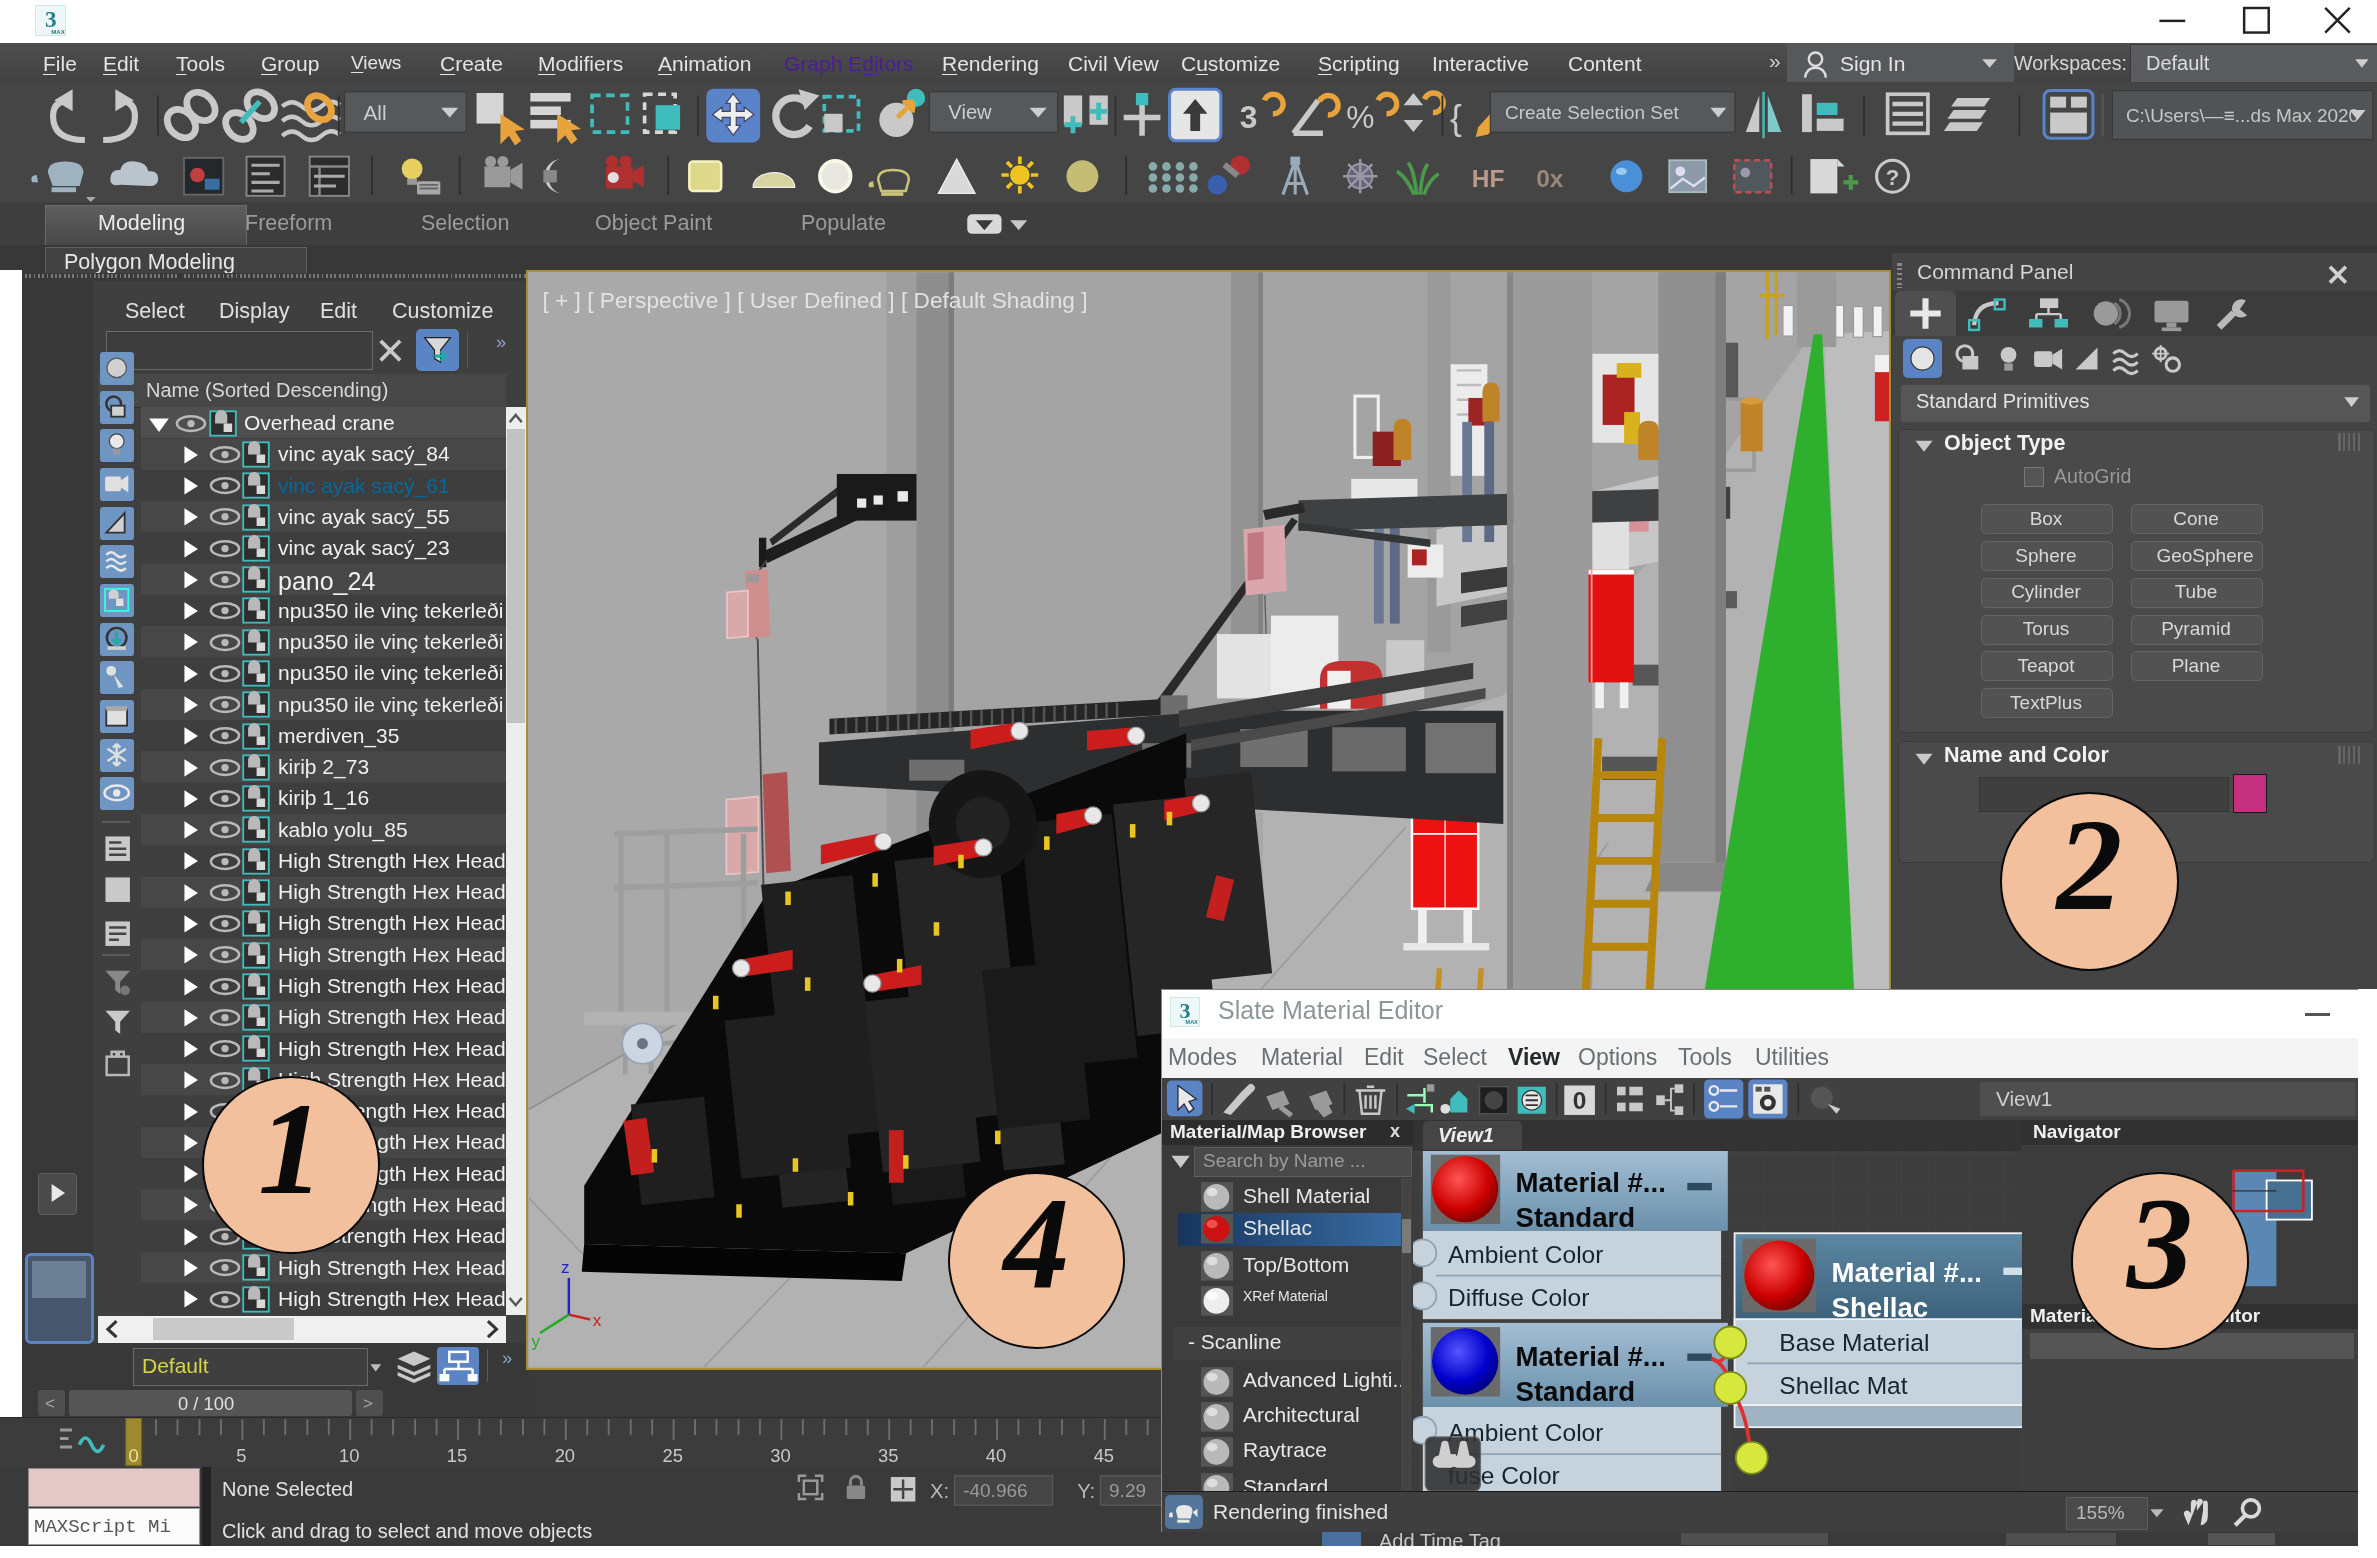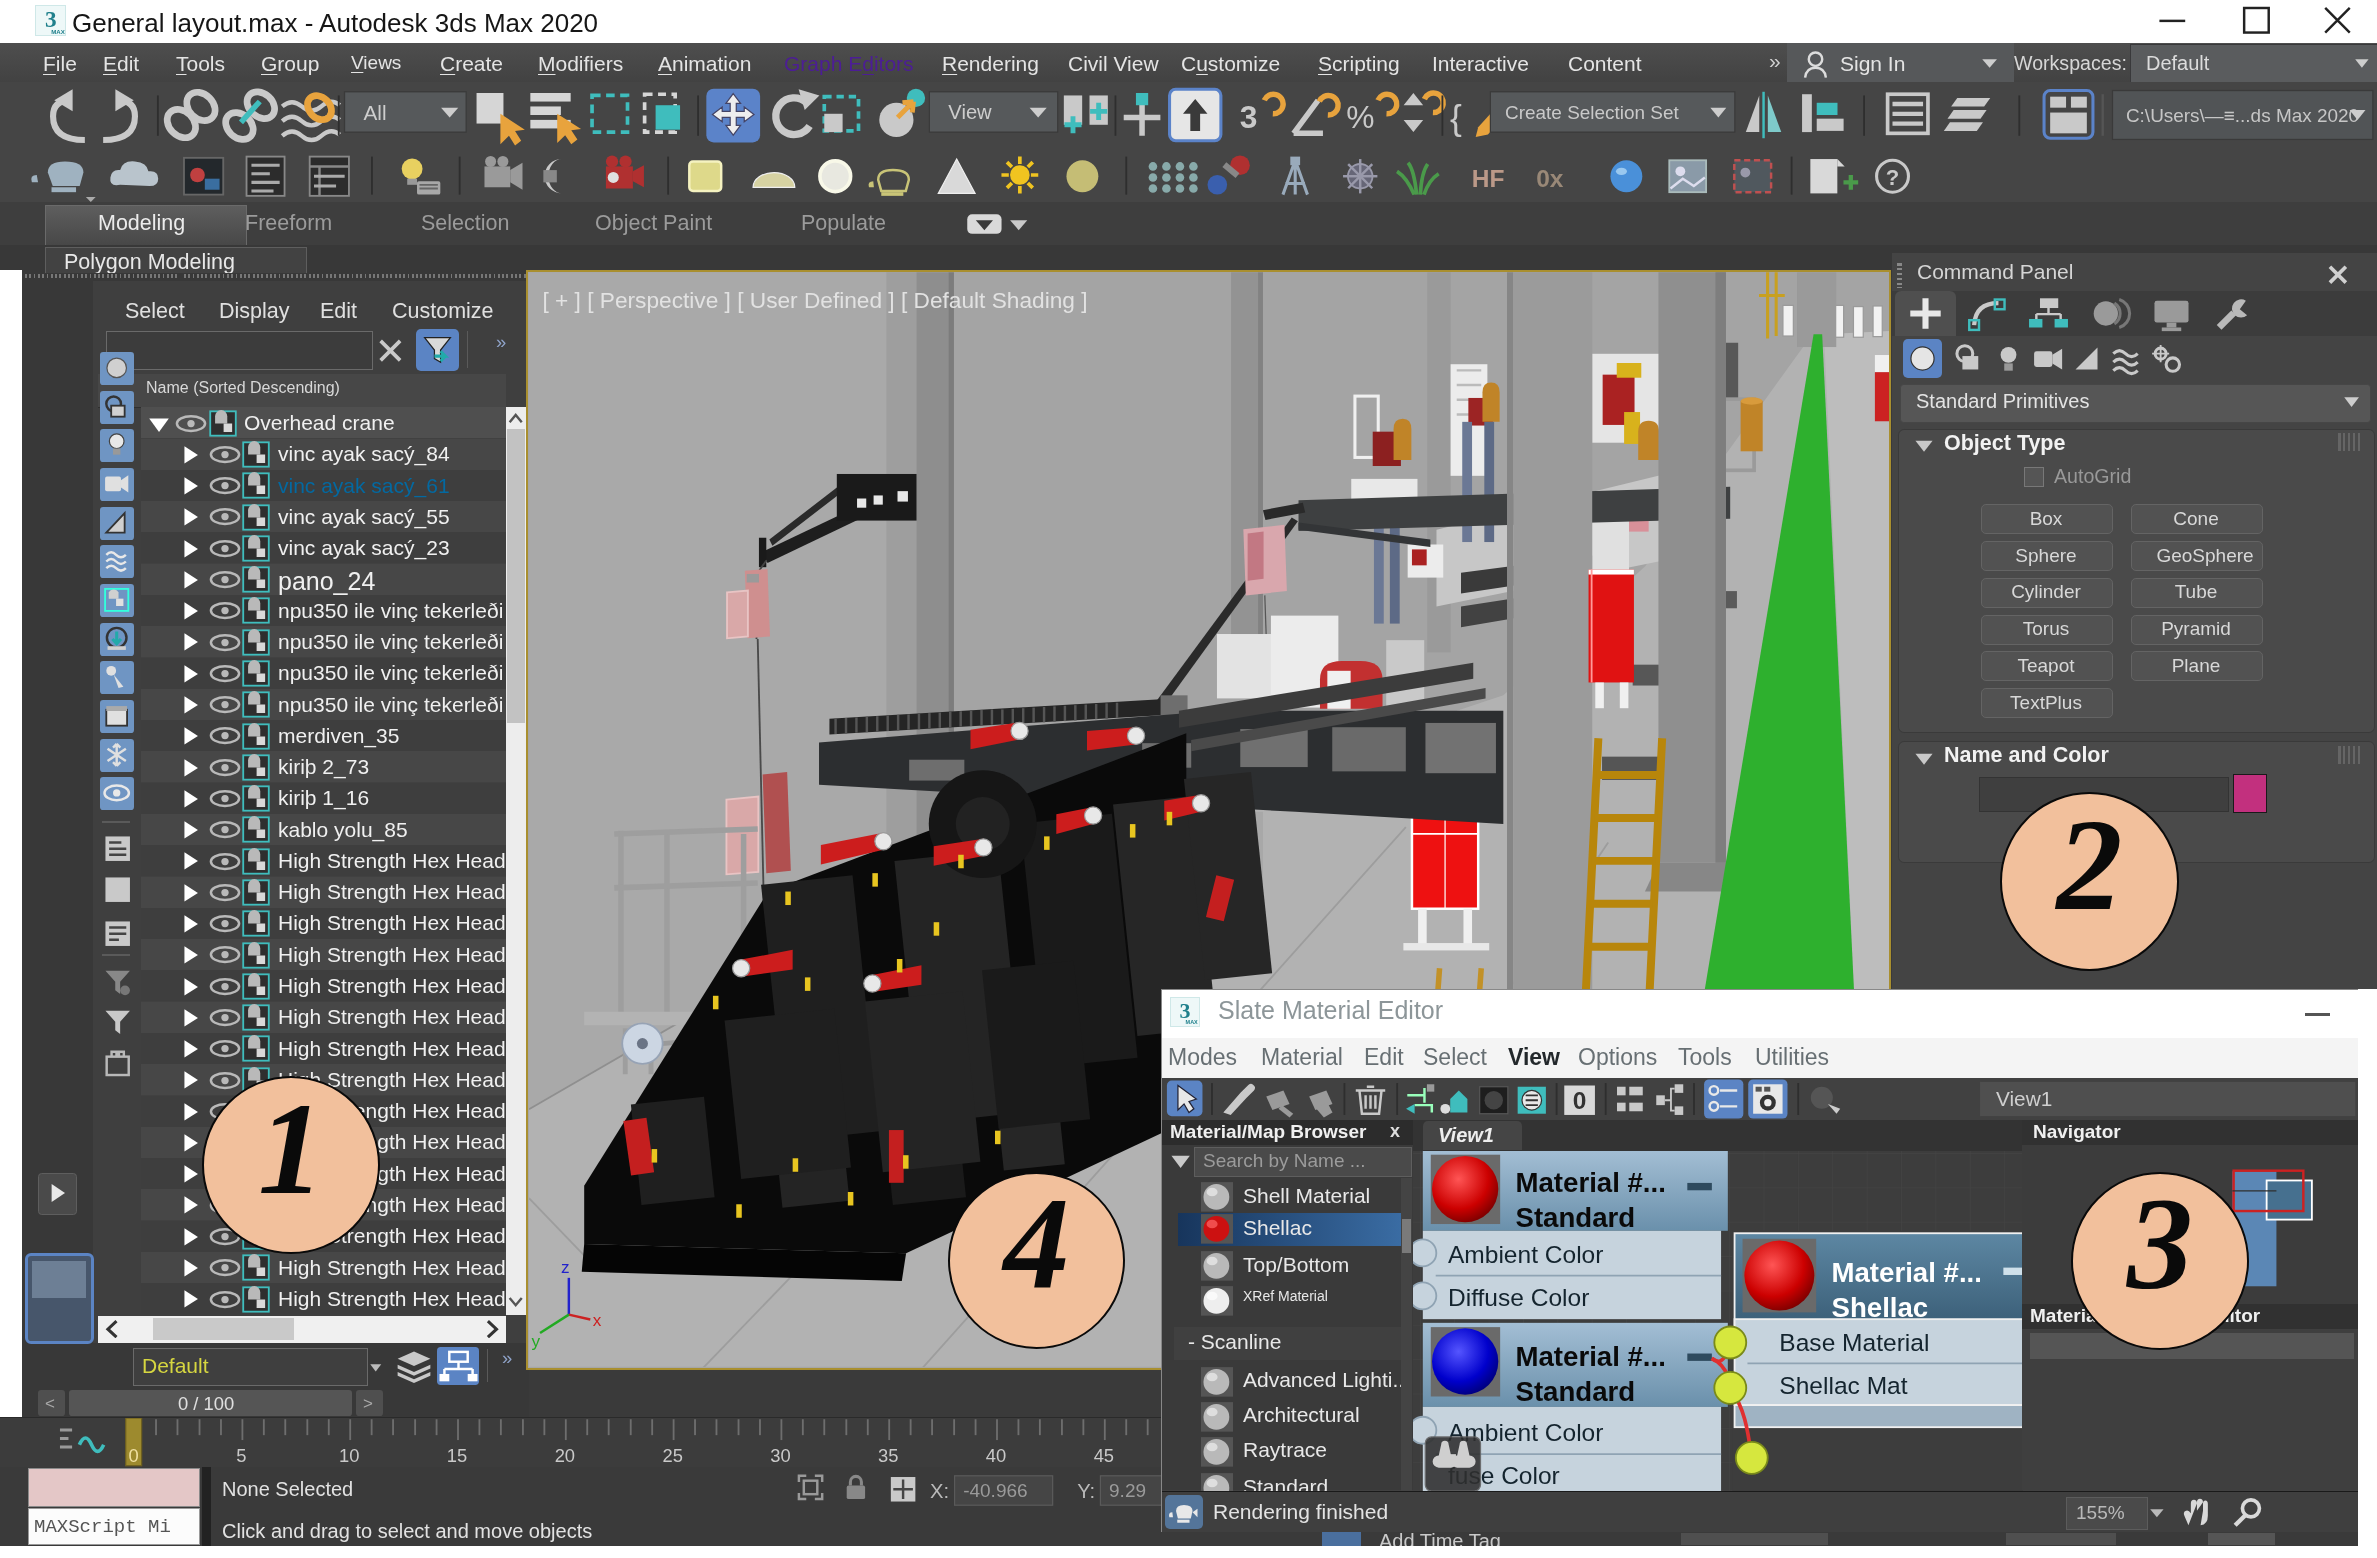--- a/index.html
+++ b/index.html
@@ -11,21 +11,20 @@
 <div id="app">
 <div class="a" style="left:0;top:270px;width:2377px;height:1276px;background:#3a3a3a;"></div>
 
 <div class="a" style="left:0;top:0;width:2377px;height:43px;background:#fff;"></div>
 <div class="a" style="left:35px;top:4.9px;width:29.4px;height:29.4px;background:#eef8f8;border:0.6px solid #cfe8e8;">
  <svg width="29.4" height="29.4" viewBox="0 0 48 48">
         <text x="24" y="34" font-size="38" font-weight="bold" fill="#20808c" text-anchor="middle" font-family="Liberation Serif,serif">3</text>
         <text x="36" y="45" font-size="10" font-weight="bold" fill="#20808c" text-anchor="middle">MAX</text>
       </svg>
 </div>
-<div class="tx" style="left:72px;top:8px;font-size:26px;color:#161616;letter-spacing:0px;">General layout.max - Autodesk 3ds Max 2020</div>
 <svg class="a" style="left:2141px;top:0;" width="237" height="43" viewBox="0 0 386 70">
  <rect x="30" y="32" width="42" height="4" fill="#222"></rect>
  <rect x="168" y="13" width="40" height="40" fill="none" stroke="#222" stroke-width="4"></rect>
  <path d="M300 13 L340 53 M340 13 L300 53" stroke="#222" stroke-width="4" fill="none"></path>
 </svg>
 <div class="a" style="left:0;top:43px;width:2377px;height:39px;background:linear-gradient(#4e4e4e,#424242);border-bottom:0.6px solid #2e2e2e;"></div>
 <div class="tx" style="left:43px;top:52px;font-size:21px;color:#e4e4e4;"><u>F</u>ile</div>
 <div class="tx" style="left:103px;top:52px;font-size:21px;color:#e4e4e4;"><u>E</u>dit</div>
 <div class="tx" style="left:176px;top:52px;font-size:21px;color:#e4e4e4;"><u>T</u>ools</div>
 <div class="tx" style="left:261px;top:52px;font-size:21px;color:#e4e4e4;"><u>G</u>roup</div>
@@ -287,21 +286,21 @@
       <path d="M6 6 L38 38 M38 6 L6 38" stroke="#c9c9c9" stroke-width="6"></path>
     </svg>
 <div class="a" style="left:416px;top:329px;width:43px;height:42px;background:#5b84c4;border-radius:4.9px;"></div>
 <svg class="a" style="left:416px;top:329px;" width="43" height="42" viewBox="0 0 70 68">
       <path d="M14 14 L56 14 L40 34 L40 54 L30 48 L30 34 Z" fill="#d9d9d9" stroke="#222" stroke-width="2"></path>
       <path d="M30 44 L48 44 L40 36 M48 44 L40 52" stroke="#2aa" stroke-width="5" fill="none"></path>
     </svg>
 <div class="a" style="left:467px;top:331px;width:1.2px;height:37px;background:#5a5a5a;"></div>
 <div class="tx" style="left:496px;top:331px;font-size:18.4px;color:#8fa3c9;">»</div>
 <div class="a" style="left:98px;top:374px;width:408px;height:33px;background:#474747;border-bottom:1.2px solid #2f2f2f;"></div>
-<div class="tx" style="left:146px;top:379px;font-size:16px;color:#d8d8d8;">Name (Sorted Descending)</div>
+<div class="tx" style="left:146px;top:379px;font-size:20px;color:#d8d8d8;">Name (Sorted Descending)</div>
 <div class="a" style="left:141px;top:407px;width:365px;height:907px;background:#414141;"></div>
 <div class="a" style="left:141px;top:407px;width:365px;height:31px;background:#4f4f4f;"></div>
 <svg class="a" style="left:148px;top:416px;" width="24.5" height="18.4" viewBox="0 0 40 30">
       <path d="M2 4 L34 4 L18 26 Z" fill="#fff"></path>
     </svg>
 <svg class="a" style="left:175px;top:415px;" width="32" height="18.4" viewBox="0 0 52 30">
       <ellipse cx="26" cy="14" rx="23" ry="12" fill="none" stroke="#b9b9b9" stroke-width="4"></ellipse>
       <circle cx="26" cy="14" r="6" fill="#b9b9b9"></circle>
     </svg>
 <svg class="a" style="left:209px;top:410px;" width="28" height="27" viewBox="0 0 46 44">

